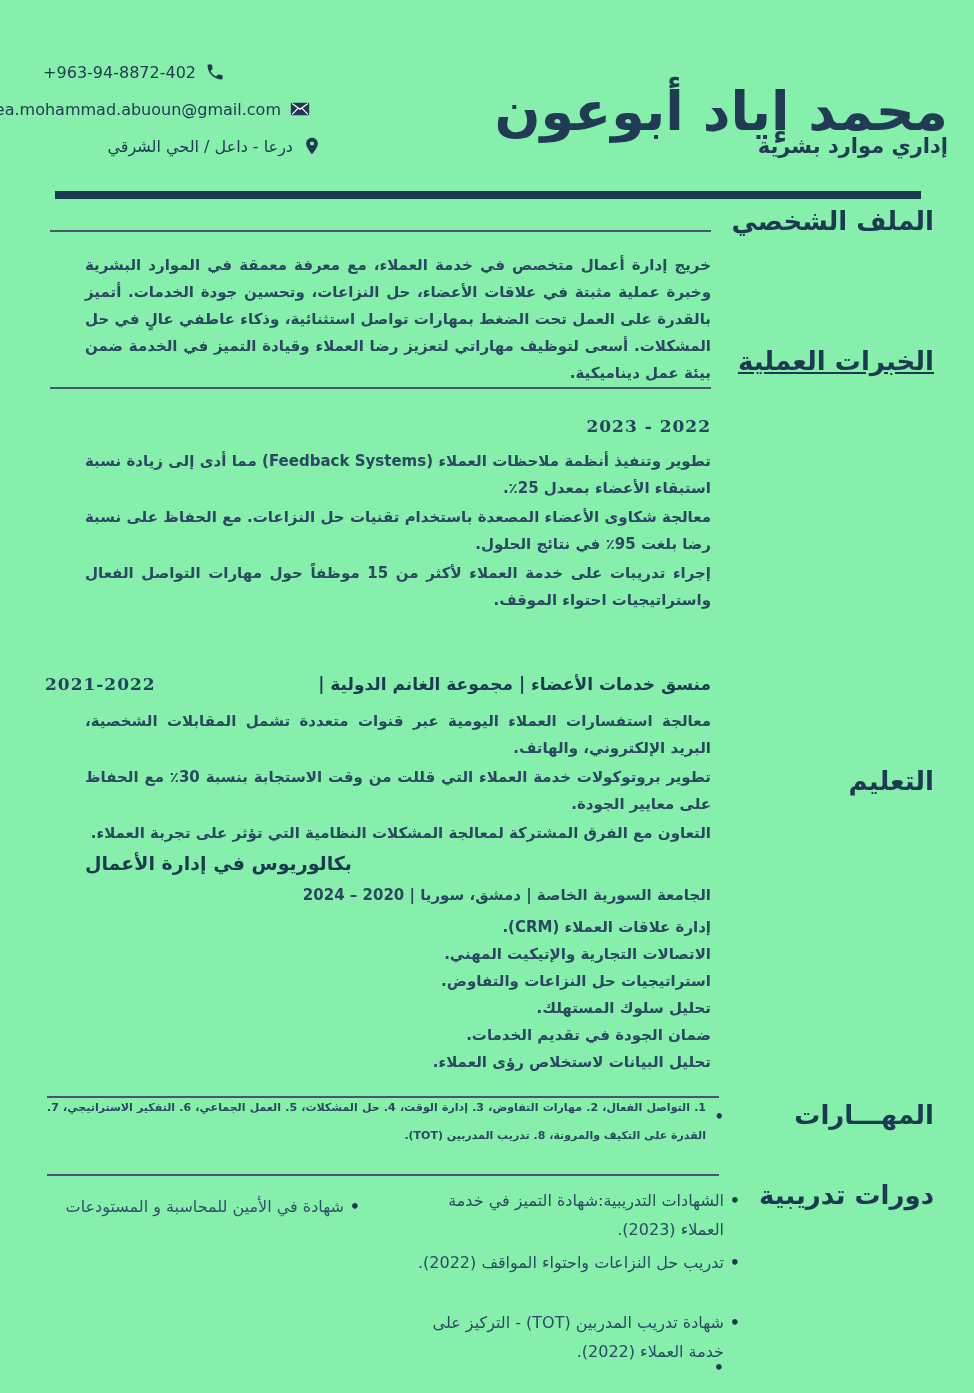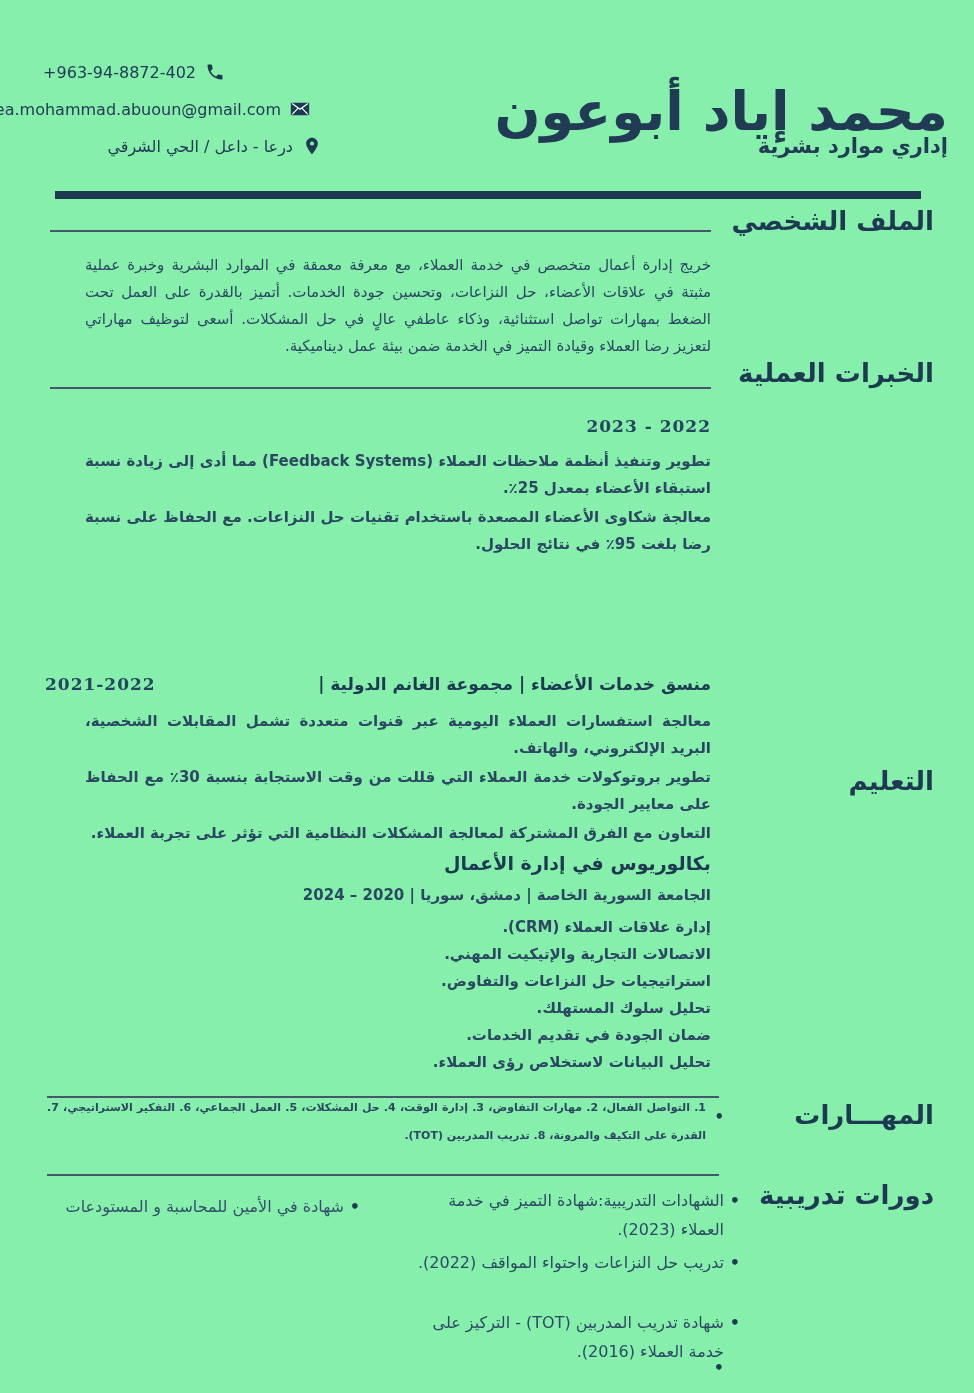--- a/index.html
+++ b/index.html
@@ -40,21 +40,21 @@
     position:absolute; right:40px;
     font-size:26px; font-weight:bold; color:#1e3a52; white-space:nowrap;
   }
   .rule {
     position:absolute; height:2px; background:#44576b;
   }
 
   
   .para {
     position:absolute; left:85px; width:626px;
-    font-size:15px; font-weight:normal; line-height:27px;
+    font-size:15px; font-weight:bold; line-height:27px;
     text-align:justify; color:#2b4761;
   }
   .job-head {
     position:absolute; left:45px; width:666px;
     display:flex; justify-content:space-between; align-items:baseline;
   }
   .job-title {
     font-size:17px; font-weight:bold; color:#1e3a52; white-space:nowrap;
   }
   .job-dates {
@@ -63,21 +63,21 @@
   }
   .job-body { position:absolute; left:85px; width:626px; }
   .job-body p {
     font-size:15px; font-weight:bold; line-height:27px;
     text-align:justify; color:#2b4761; margin-bottom:2px;
   }
 
   
   .edu-degree {
     position:absolute; top:852px; left:85px; width:626px;
-    text-align:right; font-size:19px; font-weight:bold; color:#1e3a52;
+    text-align:left; font-size:19px; font-weight:bold; color:#1e3a52;
   }
   .edu-school {
     position:absolute; top:886px; left:85px; width:626px;
     text-align:right; font-size:15px; font-weight:bold; color:#2b4761;
   }
   .edu-courses { position:absolute; top:914px; left:85px; width:626px; }
   .edu-courses div {
     text-align:right; font-size:15px; font-weight:bold;
     line-height:27px; color:#2b4761;
   }
@@ -141,29 +141,30 @@
   </div>
 
   <div class="person-name">محمد إياد أبوعون</div>
   <div class="person-title">إداري موارد بشرية</div>
   <div class="thick-bar"></div>
 
   <div class="sec-title" style="top:206px;margin-left:48px;">الملف الشخصي</div>
   <div class="rule" style="top:230px; left:50px; width:661px;"></div>
   <div class="para" style="top:252px;">خريج إدارة أعمال متخصص في خدمة العملاء، مع معرفة معمقة في الموارد البشرية وخبرة عملية مثبتة في علاقات الأعضاء، حل النزاعات، وتحسين جودة الخدمات. أتميز بالقدرة على العمل تحت الضغط بمهارات تواصل استثنائية، وذكاء عاطفي عالٍ في حل المشكلات. أسعى لتوظيف مهاراتي لتعزيز رضا العملاء وقيادة التميز في الخدمة ضمن بيئة عمل ديناميكية.</div>
 
-  <div class="sec-title" style="top:358px;">الخبرات العملية</div>
+  <div class="sec-title" style="top:346px;text-decoration:underline;">الخبرات العملية</div>
   <div class="rule" style="top:387px; left:50px; width:661px;"></div>
 
   <div class="job-head" style="top:416px;">
     <div class="job-dates">2022 - 2023</div>
   </div>
   <div class="job-body" style="top:448px;">
     <p>تطوير وتنفيذ أنظمة ملاحظات العملاء (Feedback Systems) مما أدى إلى زيادة نسبة استبقاء الأعضاء بمعدل 25٪.</p>
     <p>معالجة شكاوى الأعضاء المصعدة باستخدام تقنيات حل النزاعات. مع الحفاظ على نسبة رضا بلغت 95٪ في نتائج الحلول.</p>
+    <p>إجراء تدريبات على خدمة العملاء لأكثر من 15 موظفاً حول مهارات التواصل الفعال واستراتيجيات احتواء الموقف.</p>
   </div>
 
   <div class="job-head" style="top:674px;">
     <div class="job-title">منسق خدمات الأعضاء | مجموعة الغانم الدولية |</div>
     <div class="job-dates">2021-2022</div>
   </div>
   <div class="job-body" style="top:708px;">
     <p>معالجة استفسارات العملاء اليومية عبر قنوات متعددة تشمل المقابلات الشخصية، البريد الإلكتروني، والهاتف.</p>
     <p>تطوير بروتوكولات خدمة العملاء التي قللت من وقت الاستجابة بنسبة 30٪ مع الحفاظ على معايير الجودة.</p>
     <p>التعاون مع الفرق المشتركة لمعالجة المشكلات النظامية التي تؤثر على تجربة العملاء.</p>
@@ -192,21 +193,21 @@
   <div class="train-item" style="top:1186px;">
     <span class="dot">•</span>
     <span>الشهادات التدريبية:شهادة التميز في خدمة العملاء (2023).</span>
   </div>
   <div class="train-item" style="top:1248px;">
     <span class="dot">•</span>
     <span>تدريب حل النزاعات واحتواء المواقف (2022).</span>
   </div>
   <div class="train-item" style="top:1308px;">
     <span class="dot">•</span>
-    <span>شهادة تدريب المدربين (TOT) - التركيز على خدمة العملاء (2016).</span>
+    <span>شهادة تدريب المدربين (TOT) - التركيز على خدمة العملاء (2022).</span>
   </div>
   <div class="train-empty">•</div>
 
   <div class="side-cert">
     <span class="dot">•</span>
     <span>شهادة في الأمين للمحاسبة و المستودعات</span>
   </div>
 
 </div>
 

